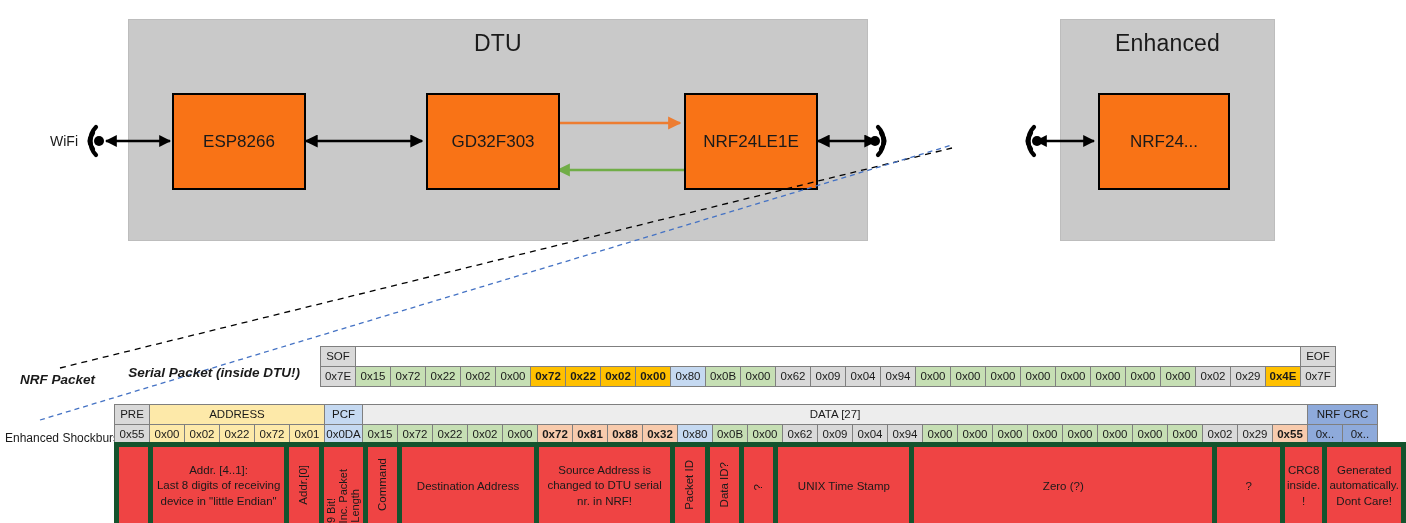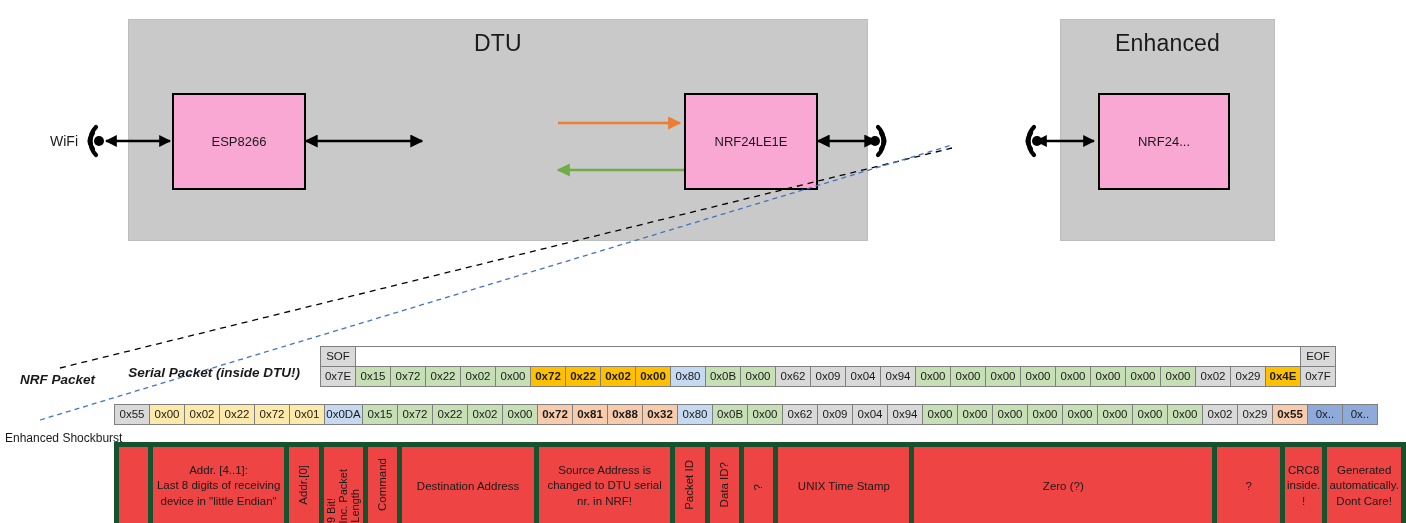--- a/index.html
+++ b/index.html
@@ -16,23 +16,23 @@
     position:absolute;background:#c9c9c9;border:1px solid #bdbdbd;
   }
   .enclosure-title{
     position:absolute;left:0;right:0;top:10px;text-align:center;
     font-size:23px;color:#1a1a1a;letter-spacing:.2px;
   }
   #dtu-enclosure{left:128px;top:19px;width:738px;height:220px;}
   #inverter-enclosure{left:1060px;top:19px;width:213px;height:220px;}
 
   .chip{
-    position:absolute;background:#f9a8d4;border:2.5px solid #000000;
+    position:absolute;background:#f97316;border:2.5px solid #000000;
     display:flex;align-items:center;justify-content:center;
-    font-size:13px;color:#1a1a1a;
+    font-size:17px;color:#1a1a1a;
   }
   #chip-esp{left:172px;top:93px;width:130px;height:93px;}
   #chip-gd32{left:426px;top:93px;width:130px;height:93px;}
   #chip-nrf24le1e{left:684px;top:93px;width:130px;height:93px;}
   #chip-nrf24{left:1098px;top:93px;width:128px;height:93px;}
 
   
   .antenna{position:absolute;width:46px;height:46px;}
   .antenna svg{display:block;}
   #antenna-wifi{left:66px;top:118px;}
@@ -139,20 +139,23 @@
 
     <line x1="812" y1="170" x2="558" y2="170" stroke="#70AD47" stroke-width="2.4" marker-end="url(#ahg)"></line>
 
     <line x1="818" y1="141" x2="876" y2="141" stroke="#000000" stroke-width="2.6" marker-start="url(#ahb)" marker-end="url(#ahb)"></line>
 
     <line x1="1036" y1="141" x2="1094" y2="141" stroke="#000000" stroke-width="2.4" marker-start="url(#ahb)" marker-end="url(#ahb)"></line>
   </svg>
 
   <div class="chip" id="chip-esp">
     <span>ESP8266</span>
+  </div>
+  <div class="chip" id="chip-gd32">
+    <span>GD32F303</span>
   </div>
   <div class="chip" id="chip-nrf24le1e">
     <span>NRF24LE1E</span>
   </div>
   <div class="chip" id="chip-nrf24">
     <span>NRF24...</span>
   </div>
 
   <div class="wifi-label">WiFi</div>
 
@@ -308,20 +311,27 @@
         <col style="width: 35px;">
         <col style="width: 35px;">
         <col style="width: 35px;">
         <col style="width: 35px;">
         <col style="width: 35px;">
         <col style="width: 35px;">
         <col style="width: 35px;">
         <col style="width: 35px;">
       </colgroup>
     <tbody>
+        <tr>
+      <td class="gray hdr">PRE</td>
+      <td class="yellow hdr" colspan="5">ADDRESS</td>
+      <td class="blue hdr">PCF</td>
+      <td class="lgray hdr bl br" colspan="27">DATA [27]</td>
+      <td class="bluehdr hdr" colspan="2">NRF CRC</td>
+    </tr>
     <tr id="nrf-value-row">
           <td class="gray">0x55</td>
           <td class="yellow">0x00</td>
           <td class="yellow">0x02</td>
           <td class="yellow">0x22</td>
           <td class="yellow">0x72</td>
           <td class="yellow">0x01</td>
           <td class="blue">0x0DA</td>
           <td class="green bl">0x15</td>
           <td class="green">0x72</td>

